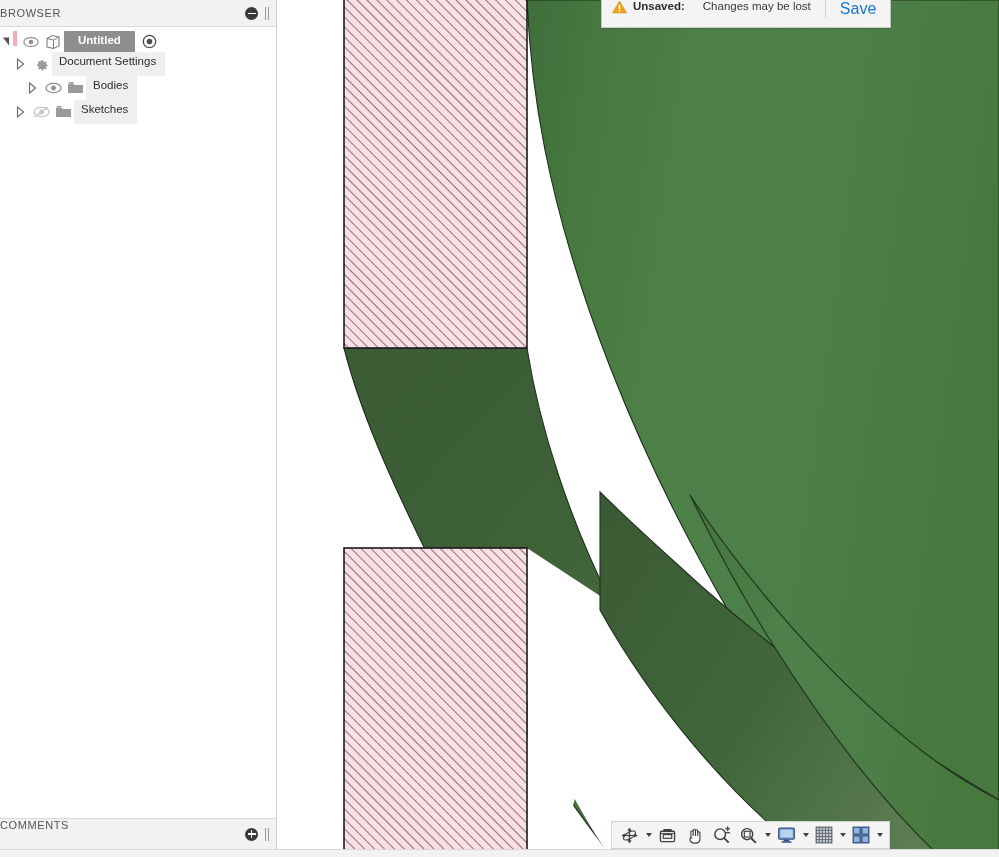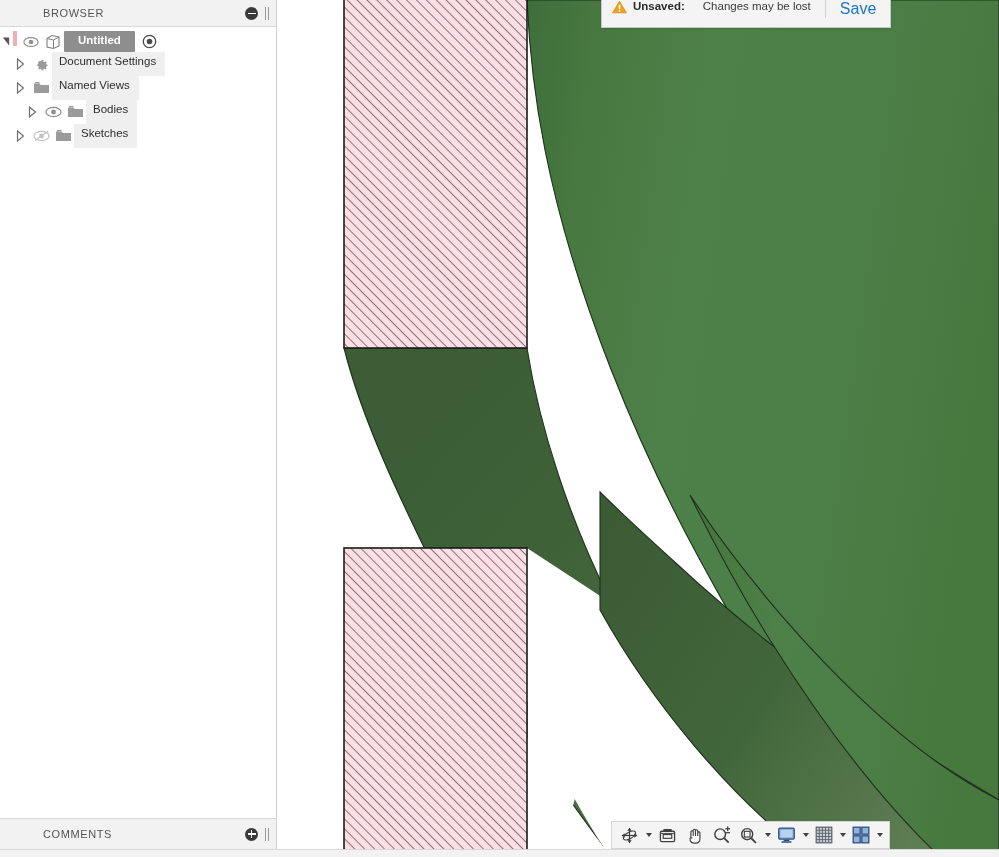--- a/index.html
+++ b/index.html
@@ -42,23 +42,21 @@
     border-bottom: 1px solid #d8d8d8;
     display: flex;
     align-items: center;
     position: relative;
     box-sizing: border-box;
   }
   .panel-title {
     font-size: 11px;
     letter-spacing: 0.6px;
     color: #555;
-    padding-left: 7px;
     user-select: none;
-    margin-left: 36px;
   }
   .panel-header-actions {
     position: absolute;
     right: 4px; top: 0;
     height: 27px;
     display: flex;
     align-items: center;
     gap: 5px;
   }
   .circle-btn {
@@ -171,21 +169,21 @@
     position: absolute;
     left: 0;
     top: 818px;
     width: 277px;
     height: 31px;
     background: #f2f2f2;
     border-top: 1px solid #d8d8d8;
     border-right: 1px solid #cfcfcf;
     box-sizing: border-box;
     display: flex;
-    align-items: center;
+    align-items: flex-start;
     z-index: 30;
   }
   #bottom-strip {
     position: absolute;
     left: 0; top: 849px;
     width: 999px; height: 8px;
     background: #f2f2f2;
     border-top: 1px solid #d8d8d8;
     box-sizing: border-box;
     z-index: 25;
@@ -400,34 +398,20 @@
           </svg>
       </div>
       <div class="icon-cell">
         <svg width="16" height="16" viewBox="0 0 16 16">
           <path fill="#9b9b9b" d="M8 5.1a2.9 2.9 0 100 5.8 2.9 2.9 0 000-5.8zm6.6 3.7l-1.3-.3a5.4 5.4 0 00-.4-1l.8-1.1-1.1-1.1-1.1.8c-.3-.2-.7-.3-1-.4L10.2 4H8.6l-.3 1.3c-.3.1-.7.2-1 .4l-1.1-.8-1.1 1.1.8 1.1c-.2.3-.3.7-.4 1L4.2 8.4v1.6l1.3.3c.1.3.2.7.4 1l-.8 1.1 1.1 1.1 1.1-.8c.3.2.7.3 1 .4l.3 1.3h1.6l.3-1.3c.3-.1.7-.2 1-.4l1.1.8 1.1-1.1-.8-1.1c.2-.3.3-.7.4-1l1.3-.3z"></path>
         </svg>
       </div>
       <span class="node-label">Document Settings</span>
     </div>
 
-    <div class="tree-row" style="padding-left:10px;">
-      <div class="expander">
-        <svg width="9" height="12" viewBox="0 0 9 12">
-            <path d="M1.5 1 L7.5 6 L1.5 11 Z" fill="none" stroke="#707070" stroke-width="1.2"></path>
-          </svg>
-      </div>
-      <div class="icon-cell">
-        <svg width="17" height="14" viewBox="0 0 17 14">
-          <path d="M1 2.5 h5.5 l1.2 1.4 H16 V12 H1 Z" fill="#9b9b9b"></path>
-          <rect x="2" y="1" width="4.5" height="1.3" fill="#9b9b9b"></rect>
-        </svg>
-      </div>
-      <span class="node-label">Named Views</span>
-    </div>
 
 
 
     <div class="tree-row" style="padding-left:22px;">
       <div class="expander">
         <svg width="9" height="12" viewBox="0 0 9 12">
             <path d="M1.5 1 L7.5 6 L1.5 11 Z" fill="none" stroke="#707070" stroke-width="1.2"></path>
           </svg>
       </div>
       <div class="eye-cell">

